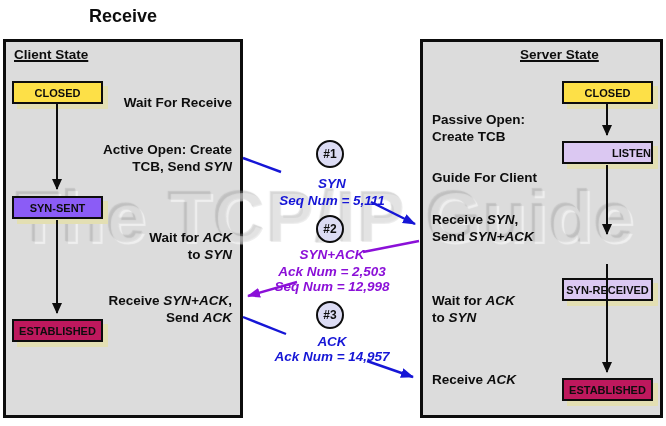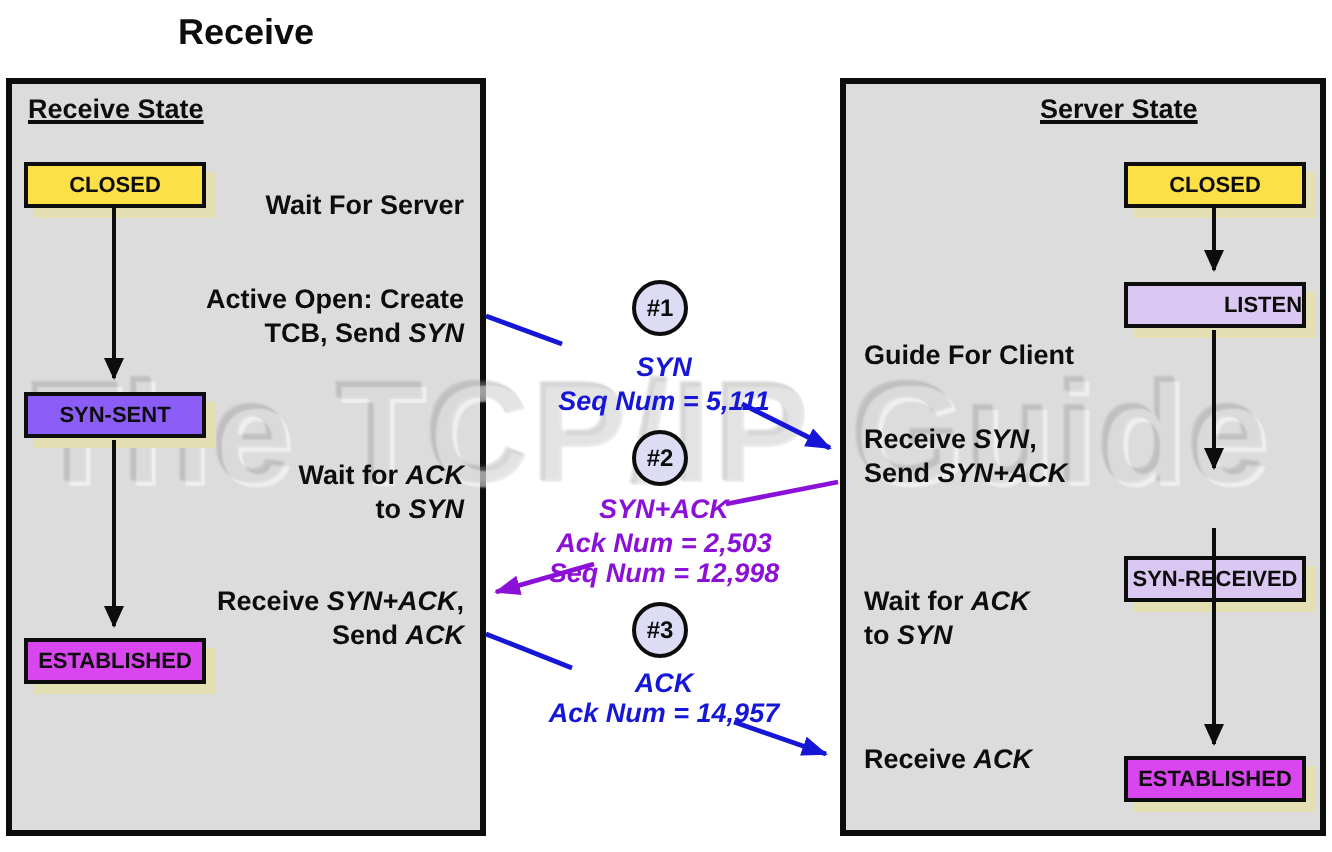--- a/index.html
+++ b/index.html
@@ -32,21 +32,21 @@
   .pheading.server { left:520px; width:155px; text-align:left; }
   .sbox {
     position:absolute; width:91px; height:23px; z-index:2;
     border:2px solid #0d0d0d; box-shadow:5px 5px 0 0 #e3dfb3;
     display:flex; align-items:center; justify-content:center;
     font-size:11px; font-weight:bold; box-sizing:border-box;
   }
   .fill-closed      { background:#fde047; }
   .fill-syn-sent    { background:#8b5cf6; }
   .fill-listen      { background:#dbc8f2; }
-  .fill-established { background:#d946ef; }
+  .fill-established { background:#be185d; }
   .ann {
     position:absolute; z-index:2; font-size:13.5px; font-weight:bold; line-height:17px;
   }
   .ann.r { text-align:right; width:172px; left:60px; }
   .ann.l { text-align:left; width:175px; left:432px; }
   .mnum {
     position:absolute; z-index:2; width:28px; height:28px; border-radius:50%;
     background:#dcdcf4; border:2px solid #0d0d0d; box-sizing:border-box;
     display:flex; align-items:center; justify-content:center;
     font-size:12px; font-weight:bold; left:316px;
@@ -64,37 +64,38 @@
 
 <div class="stage">
 
   <div class="title client">Receive</div>
 
   <div class="panel client"></div>
   <div class="panel server"></div>
 
   <div class="watermark">The TCP/IP Guide</div>
 
-  <div class="pheading client">Receive State</div>
+  <div class="pheading client">Client State</div>
   <div class="pheading server">Server State</div>
 
   <div class="sbox fill-closed" style="left:12px; top:81px;">CLOSED</div>
   <div class="sbox fill-syn-sent" style="left:12px; top:196px;">SYN-SENT</div>
   <div class="sbox fill-established" style="left:12px; top:319px;">ESTABLISHED</div>
 
   <div class="sbox fill-closed" style="left:562px; top:81px;">CLOSED</div>
   <div class="sbox fill-listen" style="left:562px; top:141px;padding-left:48px;">LISTEN</div>
   <div class="sbox fill-listen" style="left:562px; top:240px;margin-top:38px;">SYN-RECEIVED</div>
   <div class="sbox fill-established" style="left:562px; top:378px;">ESTABLISHED</div>
 
-  <div class="ann r" style="top:94px;">Wait For Server</div>
+  <div class="ann r" style="top:94px;">Wait For Receive</div>
   <div class="ann r" style="top:141px;">Active Open: Create<br>TCB, Send <i>SYN</i></div>
   <div class="ann r" style="top:229px;">Wait for <i>ACK</i><br>to <i>SYN</i></div>
   <div class="ann r" style="top:292px;">Receive <i>SYN+ACK</i>,<br>Send <i>ACK</i></div>
 
+  <div class="ann l" style="top:111px;">Passive Open:<br>Create TCB</div>
   <div class="ann l" style="top:169px;">Guide For Client</div>
   <div class="ann l" style="top:211px;">Receive <i>SYN</i>,<br>Send <i>SYN+ACK</i></div>
   <div class="ann l" style="top:292px;">Wait for <i>ACK</i><br>to <i>SYN</i></div>
   <div class="ann l" style="top:371px;">Receive <i>ACK</i></div>
 
   <div class="mnum" style="top:140px;">#1</div>
   <div class="mnum" style="top:215px;">#2</div>
   <div class="mnum" style="top:301px;">#3</div>
 
   <div class="mlabel blue" style="top:176px;">SYN</div>

